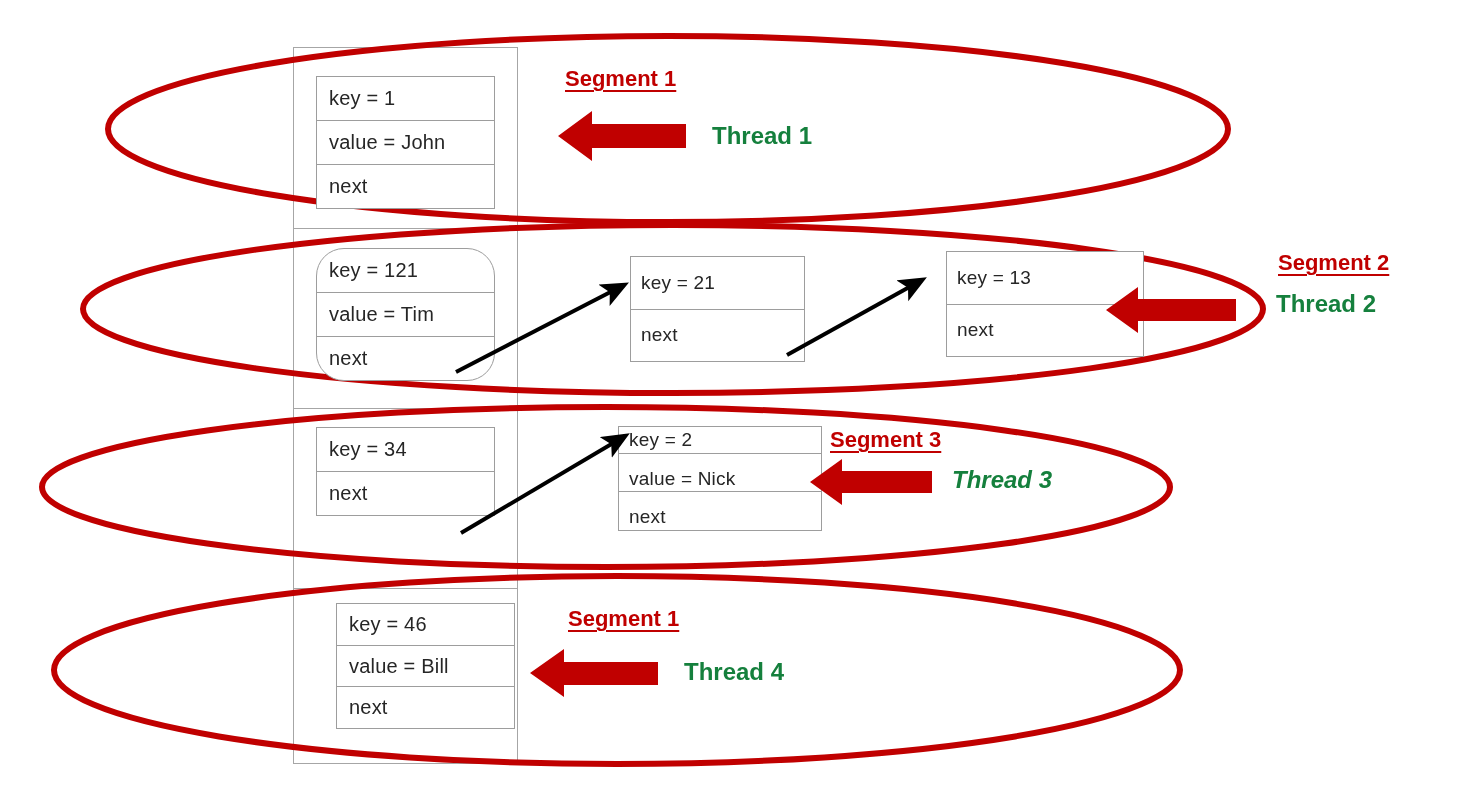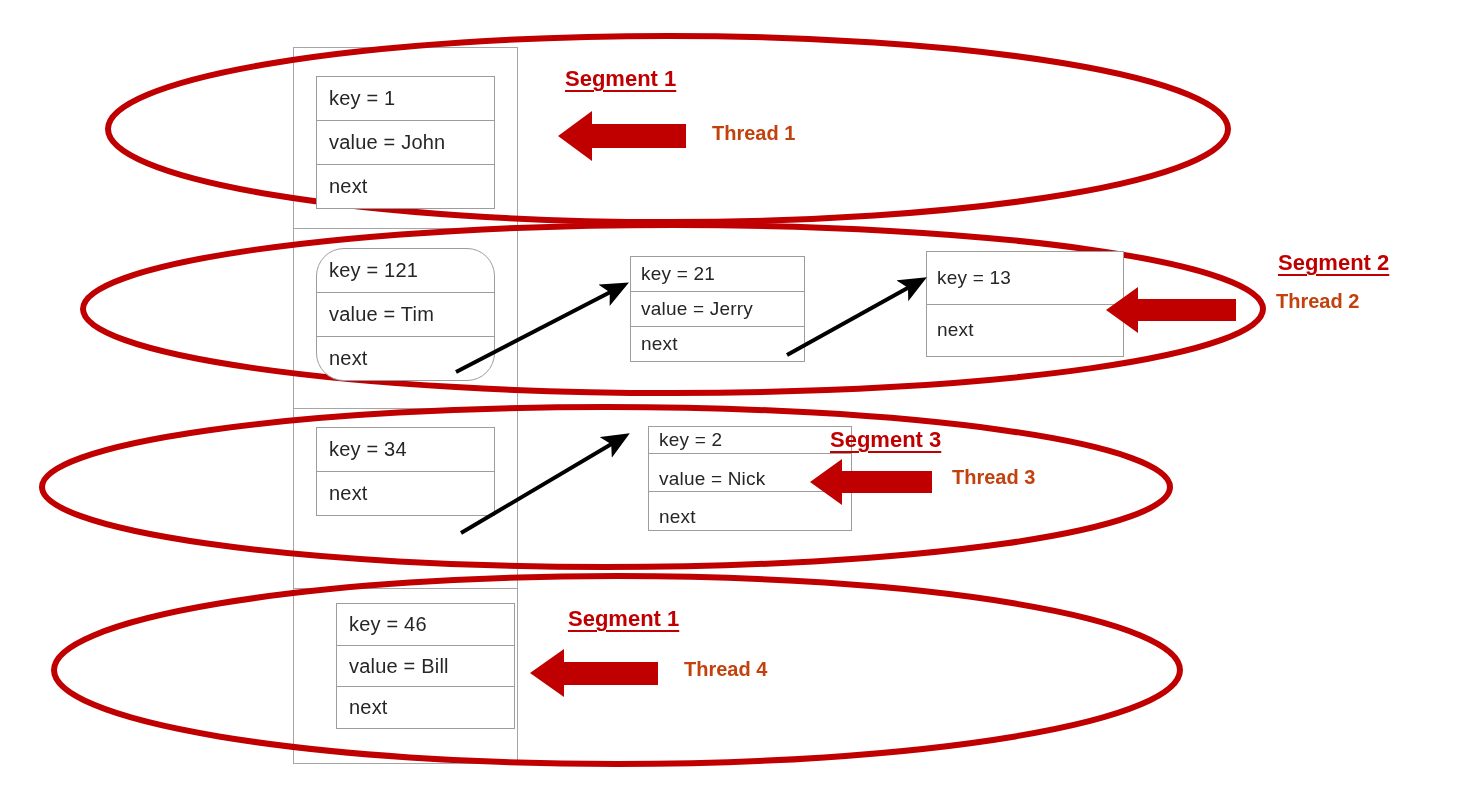--- a/index.html
+++ b/index.html
@@ -70,23 +70,23 @@
     position: absolute;
     color: #c00000;
     font-weight: bold;
     font-size: 22px;
     text-decoration: underline;
     text-underline-offset: 4px;
     white-space: nowrap;
   }
   .thread-label {
     position: absolute;
-    color: #c2410c;
+    color: #15803d;
     font-weight: bold;
-    font-size: 20px;
+    font-size: 24px;
     white-space: nowrap;
   }
   
   .block-arrow {
     position: absolute;
   }
   
   .link-arrow-layer {
     position: absolute;
     left: 0; top: 0;
@@ -127,55 +127,54 @@
   <div class="thread-label" style="left:712px; top:122px;">Thread 1</div>
 
   <div class="node" style="left:316px; top:248px; width:179px; height:133px;border-radius:28px;">
     <div class="node-row">key = 121</div>
     <div class="node-row">value = Tim</div>
     <div class="node-row">next</div>
   </div>
 
   <div class="node compact" style="left:630px; top:256px; width:175px; height:106px;">
     <div class="node-row">key = 21</div>
-    <div class="node-row">value = Jerry</div>
     <div class="node-row">next</div>
   </div>
 
-  <div class="node compact" style="left:926px; top:251px; width:198px; height:106px;">
+  <div class="node compact" style="left:946px; top:251px; width:198px; height:106px;">
     <div class="node-row">key = 13</div>
     <div class="node-row">next</div>
   </div>
 
   <div class="segment-label" style="left:1278px; top:250px;">Segment 2</div>
 
   <svg class="block-arrow" style="left:1106px; top:286px;" width="130" height="48" viewBox="0 0 130 48" xmlns="http://www.w3.org/2000/svg">
     <path d="M0,24 L32,1 L32,13 L130,13 L130,35 L32,35 L32,47 Z" fill="#c00000"></path>
   </svg>
 
   <div class="thread-label" style="left:1276px; top:290px;">Thread 2</div>
 
   <div class="node" style="left:316px; top:427px; width:179px; height:89px;">
     <div class="node-row">key = 34</div>
     <div class="node-row">next</div>
   </div>
 
-  <div class="node compact" style="left:648px; top:426px; width:204px; height:105px;gap:12px;">
+  <div class="node compact" style="left:618px; top:426px; width:204px; height:105px;gap:12px;">
     <div class="node-row">key = 2</div>
     <div class="node-row">value = Nick</div>
     <div class="node-row">next</div>
   </div>
 
   <div class="segment-label" style="left:830px; top:427px;">Segment 3</div>
 
   <svg class="block-arrow" style="left:810px; top:458px;" width="122" height="48" viewBox="0 0 122 48" xmlns="http://www.w3.org/2000/svg">
     <path d="M0,24 L32,1 L32,13 L122,13 L122,35 L32,35 L32,47 Z" fill="#c00000"></path>
   </svg>
 
-  <div class="thread-label" style="left:952px; top:466px;">Thread 3</div>
+  <div class="thread-label" style="left:952px; top:466px;font-style:italic;">Thread 3</div>
 
   <div class="node" style="left:336px; top:603px; width:179px; height:126px;">
     <div class="node-row">key = 46</div>
     <div class="node-row">value = Bill</div>
     <div class="node-row">next</div>
   </div>
 
   <div class="segment-label" style="left:568px; top:606px;">Segment 1</div>
 
   <svg class="block-arrow" style="left:530px; top:648px;" width="128" height="50" viewBox="0 0 128 50" xmlns="http://www.w3.org/2000/svg">

